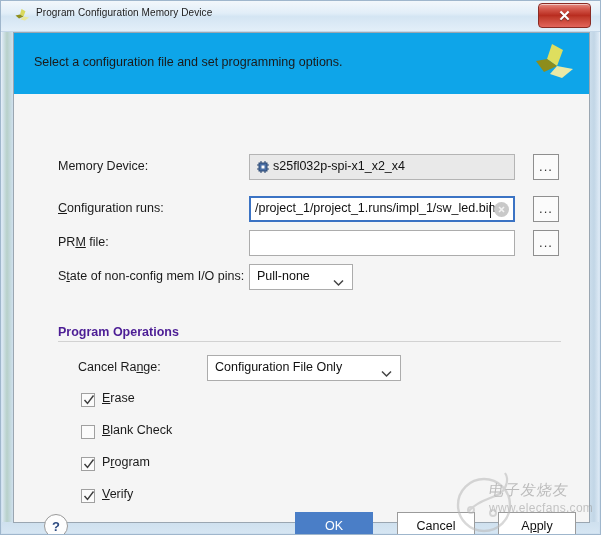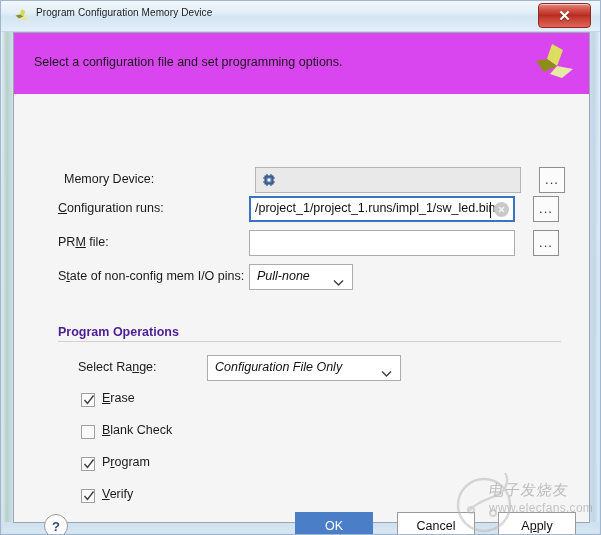--- a/index.html
+++ b/index.html
@@ -66,21 +66,21 @@
 
   
   .client {
     position: absolute; left: 12px; top: 31px;
     width: 577px; height: 491px;
     background: #f5f5f5;
     border: 1px solid #9aa6b1;
   }
   .banner {
     position: absolute; left: 0; top: 0; right: 0; height: 64px;
-    background: #d946ef;
+    background: #0ea5e9;
     border-bottom: 1px solid #e3e3e3;
   }
   .banner-text {
     position: absolute; left: 20px; top: 22px;
     font-size: 12.5px; color: #1a1a1a;
   }
   .banner-logo {
     position: absolute; right: 13px; top: 8px; width: 46px; height: 44px;
   }
 
@@ -138,21 +138,20 @@
   }
   .browse span {
     font-size: 13px; color: #333; line-height: 8px; letter-spacing: 1px;
   }
 
   
   .combo {
     position: absolute; height: 26px;
     border: 1px solid #acacac; background: #ffffff;
     cursor: pointer;
-    font-style: italic;
   }
   .combo-text {
     position: absolute; left: 7px; top: 4px;
     font-size: 12.5px; color: #111; white-space: nowrap;
   }
   .combo-arrow {
     position: absolute; right: 8px; top: 8px; width: 11px; height: 8px;
   }
 
   
@@ -247,39 +246,40 @@
         <svg width="46" height="44" viewBox="0 0 46 44">
           <polygon points="22,3 33,9 27,25 17,18" fill="#dede5e"></polygon>
           <polygon points="6,20 17,18 27,25 14,31" fill="#8d8d1c"></polygon>
           <polygon points="27,25 43,28 32,37 20,33" fill="#e9e9a6"></polygon>
         </svg>
       </div>
     </div>
 
     <div class="body-area">
 
-      <div class="row" style="top:73px;margin-left:6px;">
+      <div class="row" style="top:60px;">
         <div class="lbl" style="left:44px;">Memory Device:</div>
         <div class="field readonly" style="left:235px; width:266px;">
           <div class="chip-icn">
             <svg width="14" height="14" viewBox="0 0 14 14">
               <rect x="3" y="3" width="8" height="8" fill="#4a6fa5" stroke="#2c4a75"></rect>
               <rect x="5.5" y="5.5" width="3" height="3" fill="#ffffff"></rect>
               <g stroke="#2c4a75" stroke-width="1.1">
                 <line x1="1" y1="5" x2="3" y2="5"></line>
                   <line x1="1" y1="9" x2="3" y2="9"></line>
                 <line x1="11" y1="5" x2="13" y2="5"></line>
                   <line x1="11" y1="9" x2="13" y2="9"></line>
                 <line x1="5" y1="1" x2="5" y2="3"></line>
                   <line x1="9" y1="1" x2="9" y2="3"></line>
                 <line x1="5" y1="11" x2="5" y2="13"></line>
                   <line x1="9" y1="11" x2="9" y2="13"></line>
               </g>
             </svg>
           </div>
+          <div class="field-text" style="left:23px;">s25fl032p-spi-x1_x2_x4</div>
         </div>
         <div class="browse" style="left:519px;">
           <span>...</span>
         </div>
       </div>
 
       <div class="row" style="top:102px;">
         <div class="lbl" style="left:44px;"><span class="mn">C</span><span>onfiguration runs:</span></div>
         <div class="field focused" style="left:235px; width:266px;">
           <div class="field-text" style="width:244px;">/project_1/project_1.runs/impl_1/sw_led.bin</div>
@@ -315,21 +315,21 @@
               <polyline points="1,1.5 5.5,6 10,1.5" fill="none" stroke="#444" stroke-width="1.5"></polyline>
             </svg>
           </div>
         </div>
       </div>
 
       <div class="group-title" style="top:231px;">Program Operations</div>
       <div class="group-rule" style="top:247px;"></div>
 
       <div class="row" style="top:261px;">
-        <div class="lbl" style="left:64px;"><span>Select Ra</span><span class="mn">n</span><span>ge:</span></div>
+        <div class="lbl" style="left:64px;"><span>Cancel Ra</span><span class="mn">n</span><span>ge:</span></div>
         <div class="combo" style="left:193px; width:194px;">
           <div class="combo-text">Configuration File Only</div>
           <div class="combo-arrow">
             <svg width="11" height="8" viewBox="0 0 11 8">
               <polyline points="1,1.5 5.5,6 10,1.5" fill="none" stroke="#444" stroke-width="1.5"></polyline>
             </svg>
           </div>
         </div>
       </div>
 

